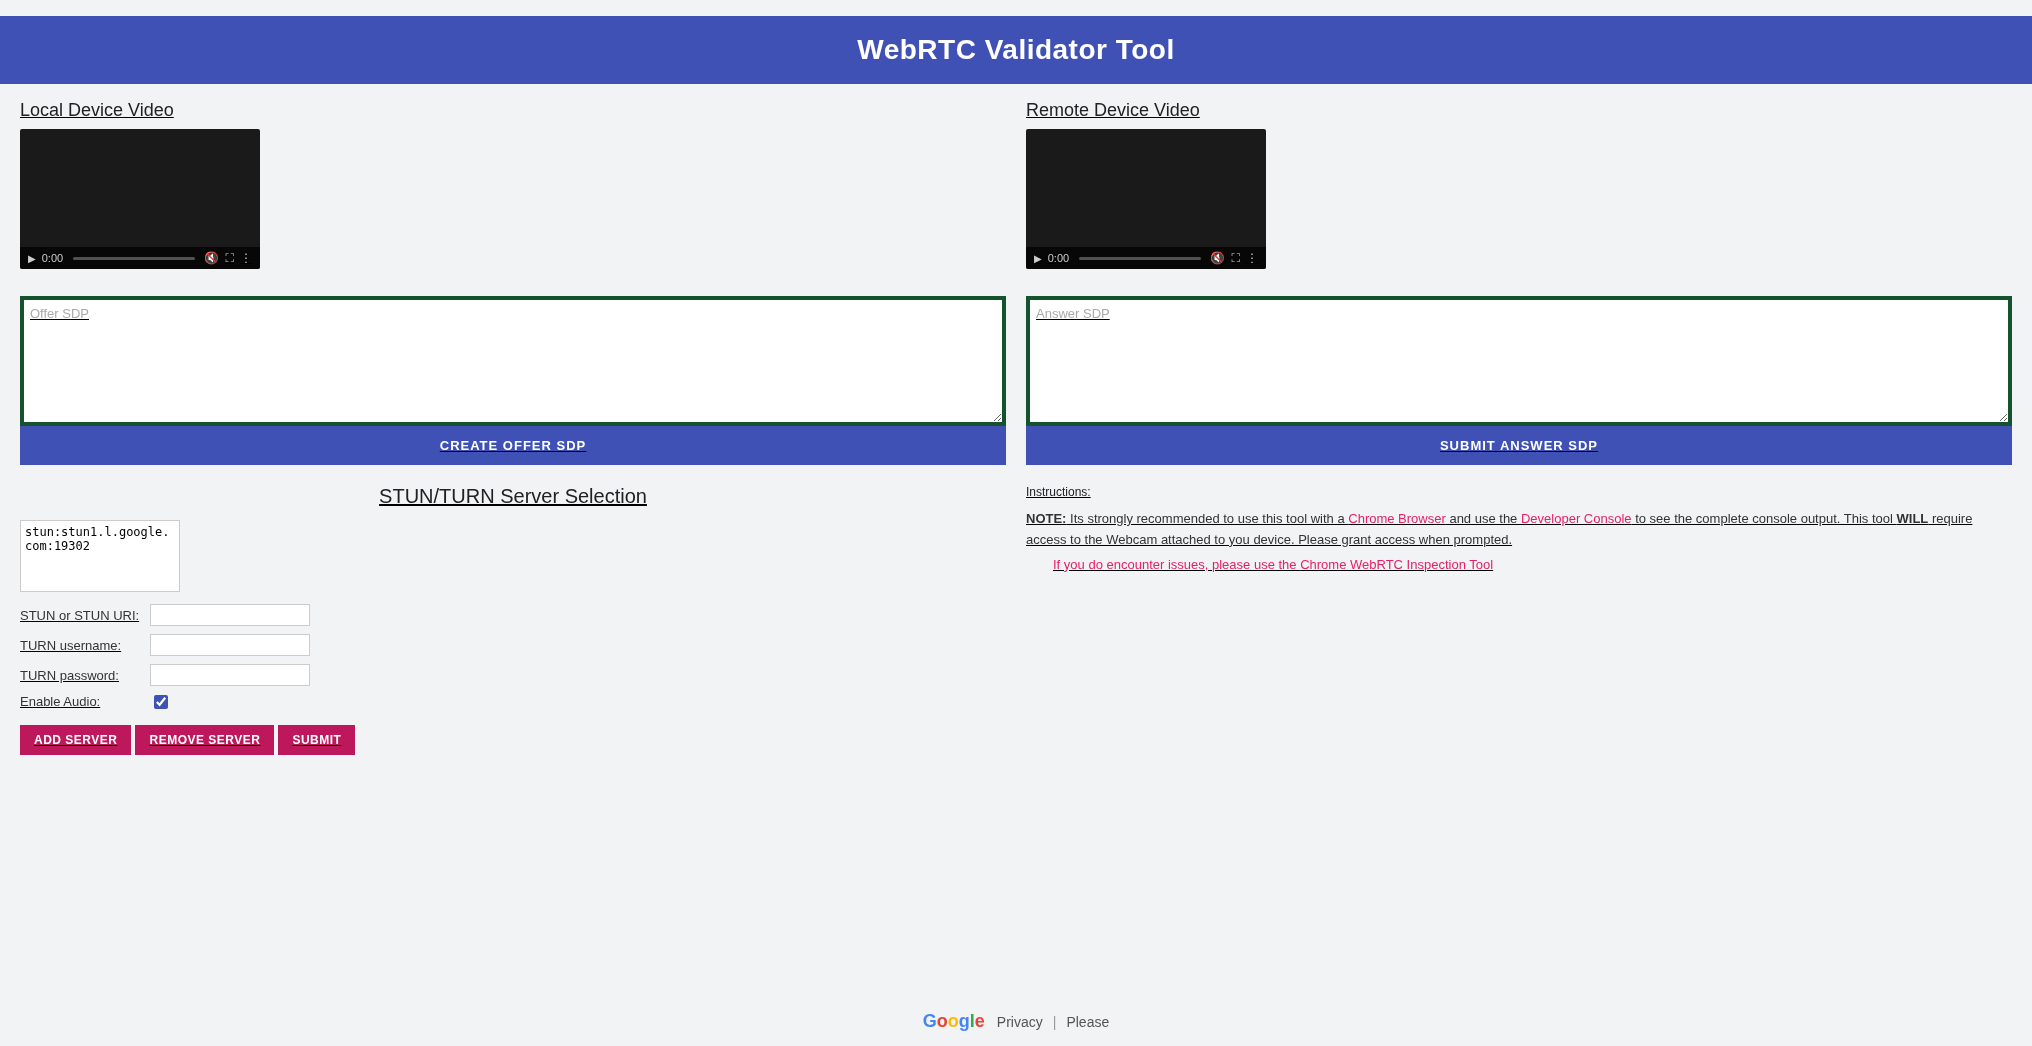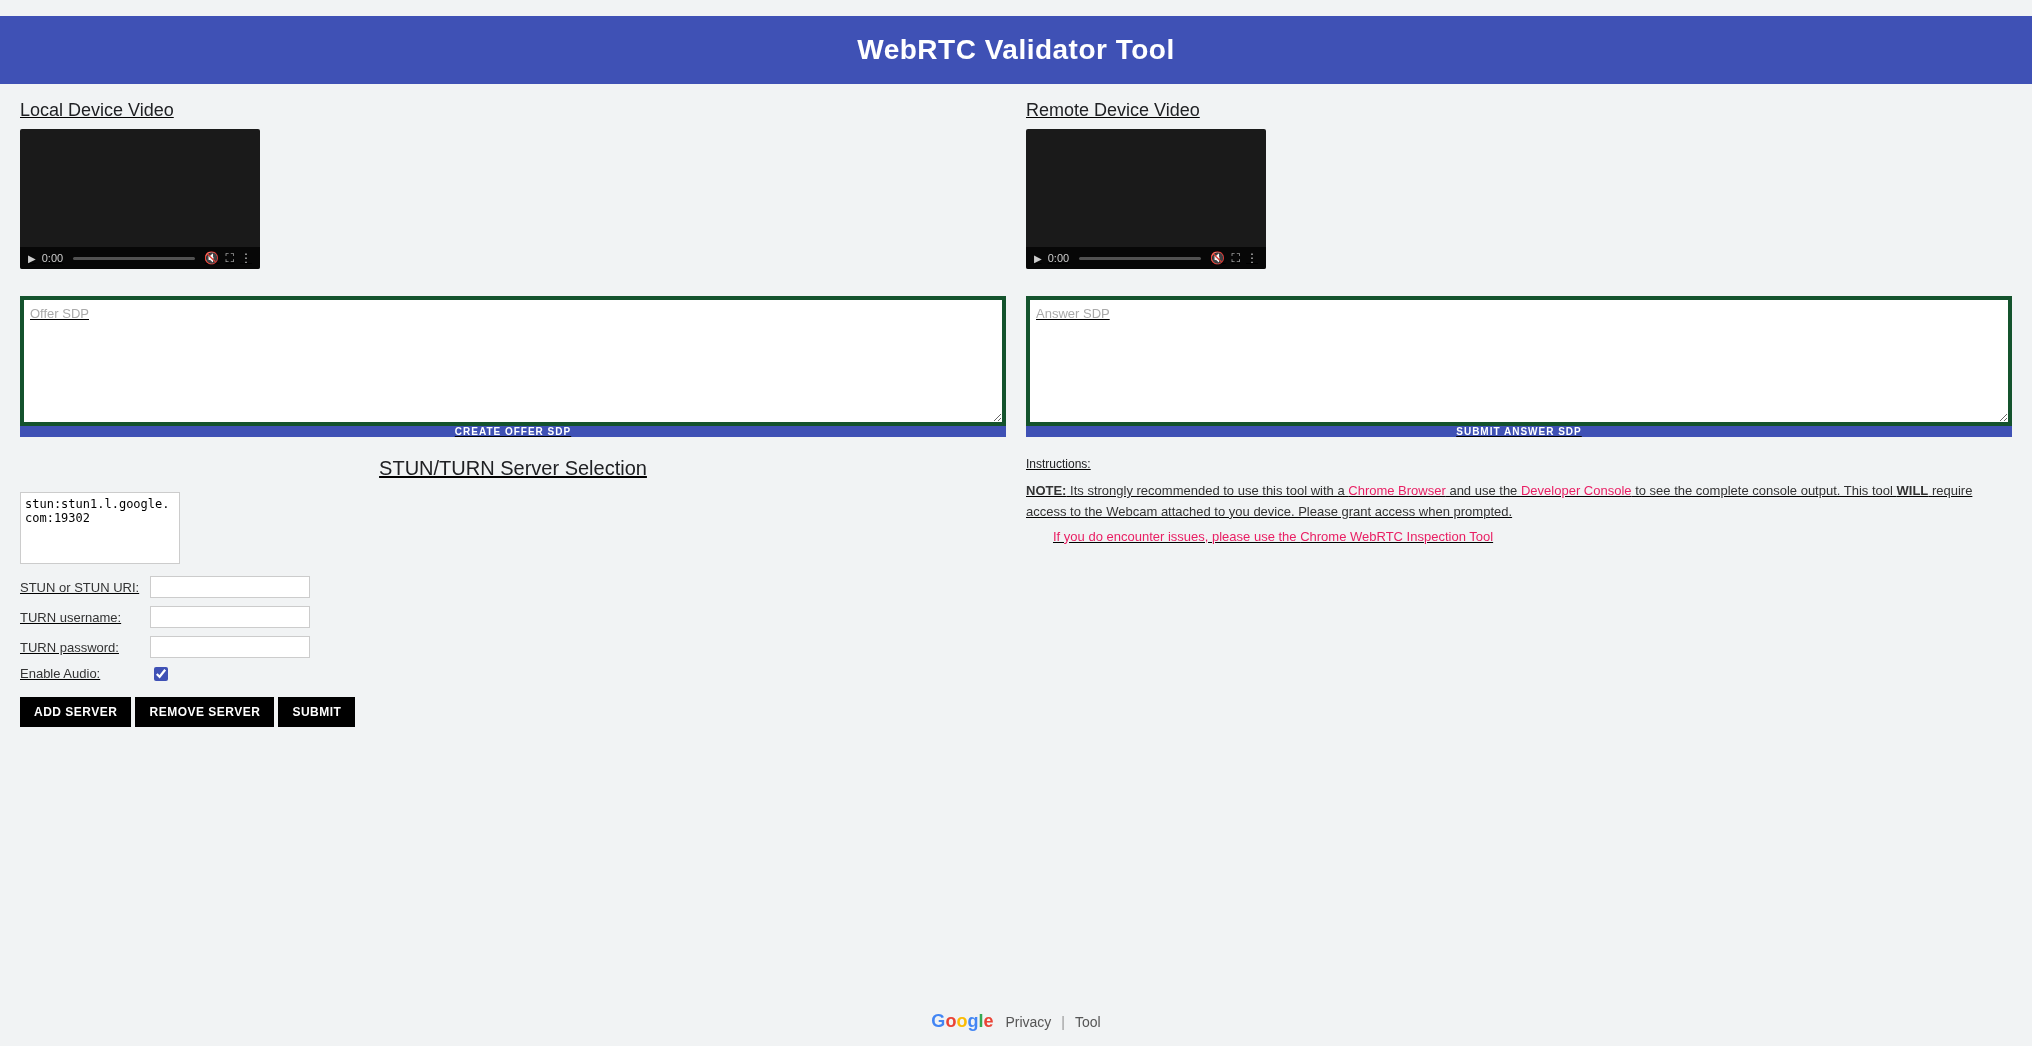--- a/index.html
+++ b/index.html
@@ -91,25 +91,26 @@
       background: #fff;
       resize: vertical;
       font-size: 13px;
       padding: 6px;
       color: #a16207;
       font-family: Arial, sans-serif;
     }
     .sdp-area::placeholder { color: #aaa; }
     .btn-full {
       width: 100%;
+      padding: 12px;
       background: #3f51b5;
       color: white;
       border: none;
       cursor: pointer;
-      font-size: 10px;
+      font-size: 13px;
       font-weight: bold;
       letter-spacing: 1px;
       margin-top: 0;
     }
     .bottom-section {
       display: grid;
       grid-template-columns: 1fr 1fr;
       gap: 0 20px;
       margin-top: 20px;
       background: #f1f3f4;
@@ -154,21 +155,21 @@
       width: 14px;
       height: 14px;
       accent-color: #3f51b5;
     }
     .btn-group {
       display: flex;
       gap: 4px;
       margin-top: 16px;
     }
     .btn-sm {
-      background: #000000;
+      background: #be185d;
       color: white;
       border: none;
       padding: 8px 14px;
       font-size: 12px;
       font-weight: bold;
       letter-spacing: 0.5px;
       cursor: pointer;
     }
     .instructions-title {
       font-size: 12px;
@@ -325,14 +326,14 @@
   <span class="google-logo">
     <span class="g-blue">G</span>
       <span class="g-red">o</span>
       <span class="g-yellow">o</span>
       <span class="g-blue">g</span>
       <span class="g-green">l</span>
       <span class="g-red">e</span>
   </span>
   <a href="#" class="footer-link">Privacy</a>
   <span class="footer-sep">|</span>
-  <a href="#" class="footer-link">Tool</a>
+  <a href="#" class="footer-link">Please</a>
 </footer>
 
 </body></html>

